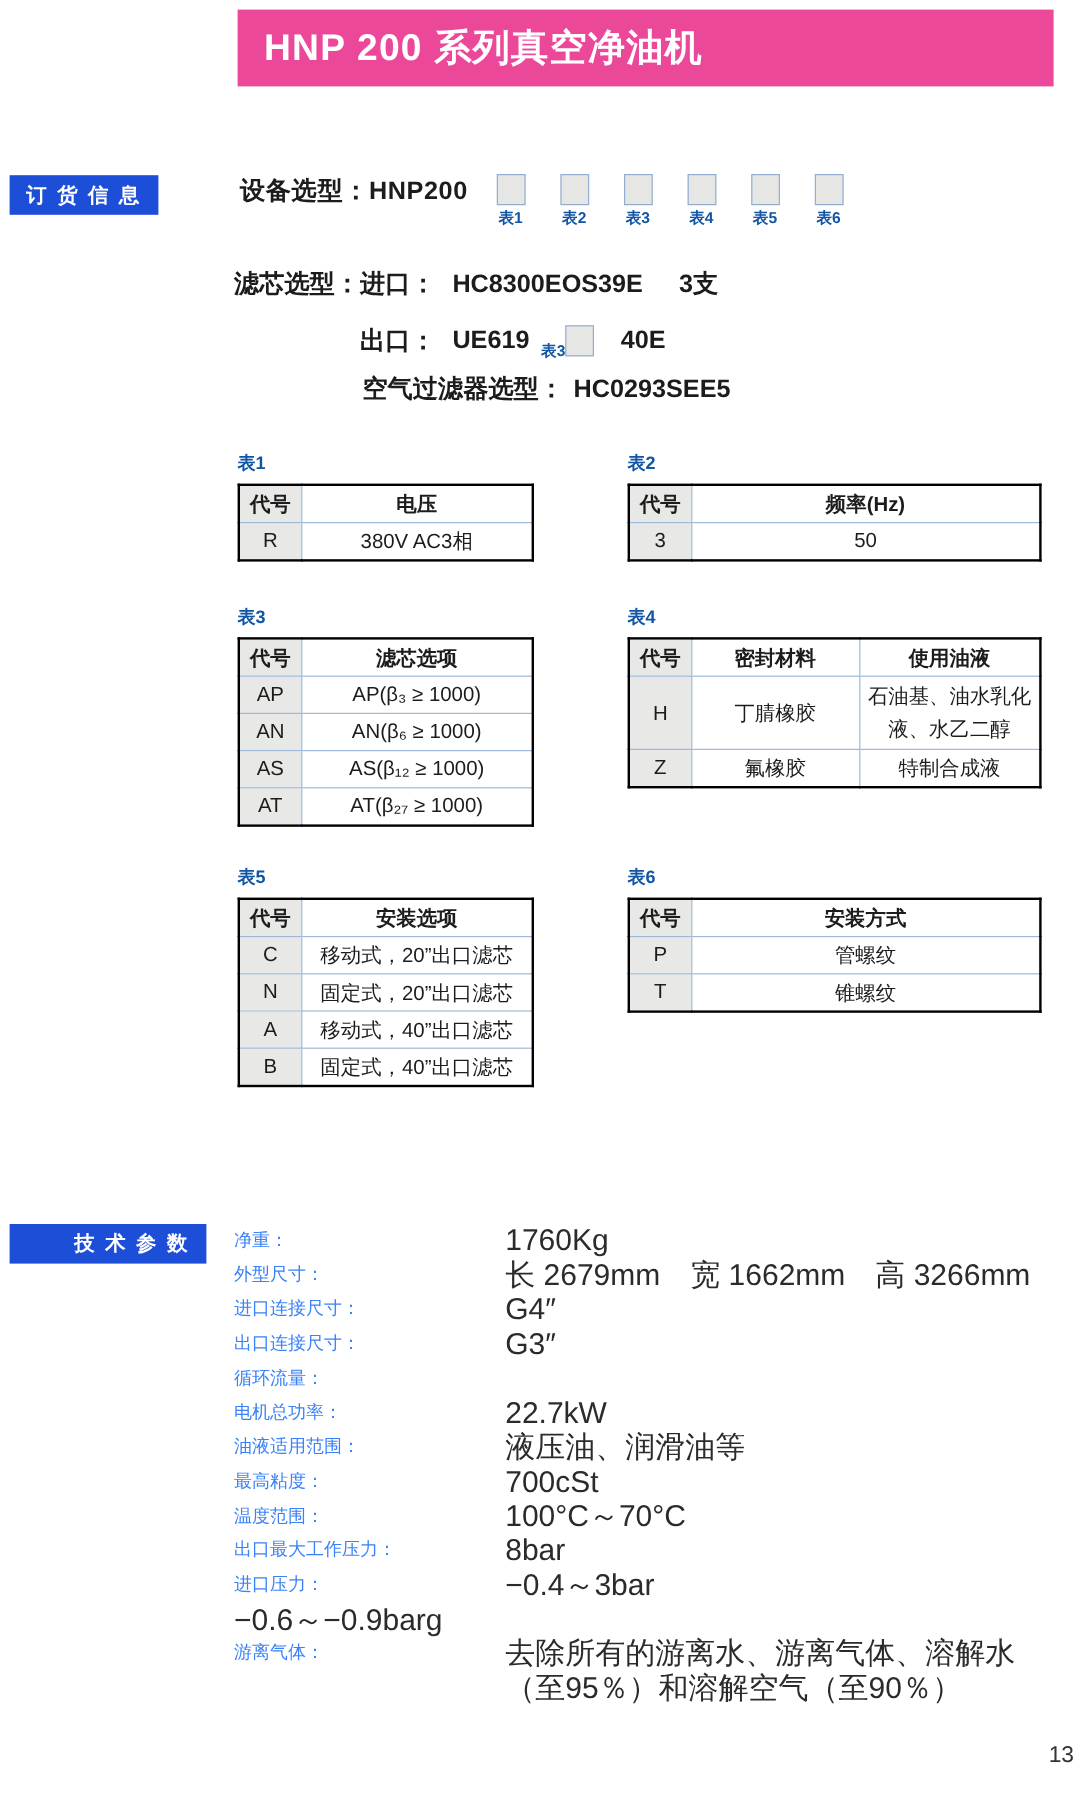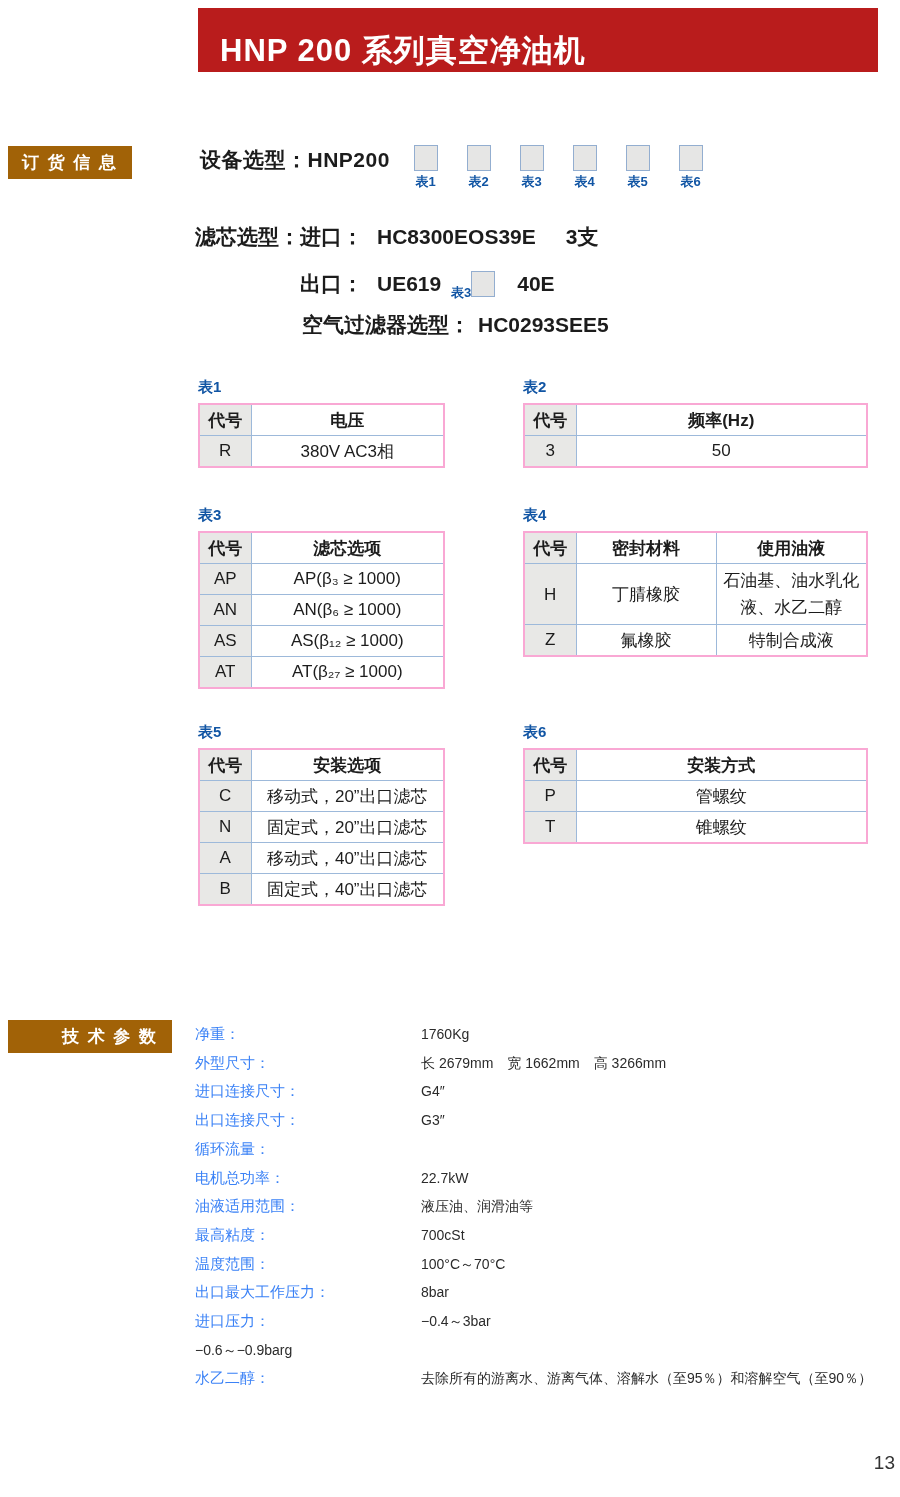--- a/index.html
+++ b/index.html
@@ -3,27 +3,27 @@
 <meta charset="utf-8">
 <style>
   html,body { margin:0; padding:0; background:#ffffff; }
   .page {
     position:relative; width:900px; height:1497px; background:#ffffff;
     font-family:"Liberation Sans", sans-serif; color:#1c1c1c; overflow:hidden;
   }
   
   .titlebar {
     position:absolute; left:198px; top:8px; width:680px; height:64px;
-    background:#b91c1c; color:#ffffff; display:flex; align-items:flex-end;
+    background:#ec4899; color:#ffffff; display:flex; align-items:center;
     box-sizing:border-box; padding-left:22px; font-size:31px; font-weight:700;
     letter-spacing:1px;
   }
   
   .side-label {
-    position:absolute; left:8px; width:124px; height:33px; background:#a16207;
+    position:absolute; left:8px; width:124px; height:33px; background:#1d4ed8;
     color:#ffffff; display:flex; align-items:center; justify-content:center;
     font-size:17px; font-weight:700; letter-spacing:2px;
   }
   #ordering-label { top:146px; }
   #tech-label { top:1020px;padding-left:40px; }
   
   .device-line {
     position:absolute; left:200px; top:145px; font-size:21px; font-weight:700;
     line-height:30px; letter-spacing:0.5px;
   }
@@ -45,38 +45,38 @@
   .filter-line2 .opt-box { margin-left:30px; }
   .filter-line2 .suffix { margin-left:22px; font-weight:600; }
   .filter-line2-ref {
     position:absolute; left:431px; top:284px; width:60px; text-align:center;
     font-size:13px; font-weight:700; color:#1155a4;
   }
   .filter-line3 { position:absolute; left:302px; top:310px; font-size:21px; font-weight:700; line-height:30px; white-space:nowrap; }
   .filter-line3 .val { margin-left:8px; font-weight:600; }
   
   .tbl-label { position:absolute; font-size:15px; font-weight:700; color:#1155a4; line-height:20px; }
-  table.spec { position:absolute; border-collapse:collapse; table-layout:fixed; border:2px solid #f9a8d4; background:#ffffff; }
+  table.spec { position:absolute; border-collapse:collapse; table-layout:fixed; border:2px solid #000000; background:#ffffff; }
   .spec th, .spec td {
     border:1px solid #9db9da; text-align:center; vertical-align:middle;
     font-size:17px; color:#1c1c1c; height:30px; padding:0 3px; overflow:hidden;
   }
   .spec th { font-weight:700; }
   .spec td { font-weight:400; }
   .code-col { background:#e8e8e6; }
   .w247 { width:247px; }
   .w345 { width:345px; }
   col.c-code { width:52px; }
   col.c-mid { width:140px; }
   tr.tall td { height:60px; line-height:27px; }
   
   .params { position:absolute; left:195px; top:1020px; width:700px; }
   .param-row { display:flex; min-height:28.7px; line-height:28.7px; }
   .param-label { width:226px; flex:0 0 226px; font-size:15px; font-weight:400; color:#3b82f6; }
-  .param-value { flex:1; font-size:14px; font-weight:400; color:#2b2b2b; }
+  .param-value { flex:1; font-size:25px; font-weight:400; color:#2b2b2b; }
   
   .page-num { position:absolute; left:855px; top:1452px; width:40px; text-align:right; font-size:19px; color:#333333; }
 </style>
 </head>
 <body>
 
 <div class="page">
 
   <div class="titlebar">
     <span>HNP 200 系列真空净油机</span>
@@ -322,20 +322,20 @@
       <div class="param-value">8bar</div>
     </div>
     <div class="param-row">
       <div class="param-label">进口压力：</div>
       <div class="param-value">−0.4～3bar</div>
     </div>
     <div class="param-row">
       <div class="param-value">−0.6～−0.9barg</div>
     </div>
     <div class="param-row">
-      <div class="param-label">水乙二醇：</div>
+      <div class="param-label">游离气体：</div>
       <div class="param-value">去除所有的游离水、游离气体、溶解水（至95％）和溶解空气（至90％）</div>
     </div>
   </div>
 
   <div class="page-num">13</div>
 
 </div>
 
 </body></html>

